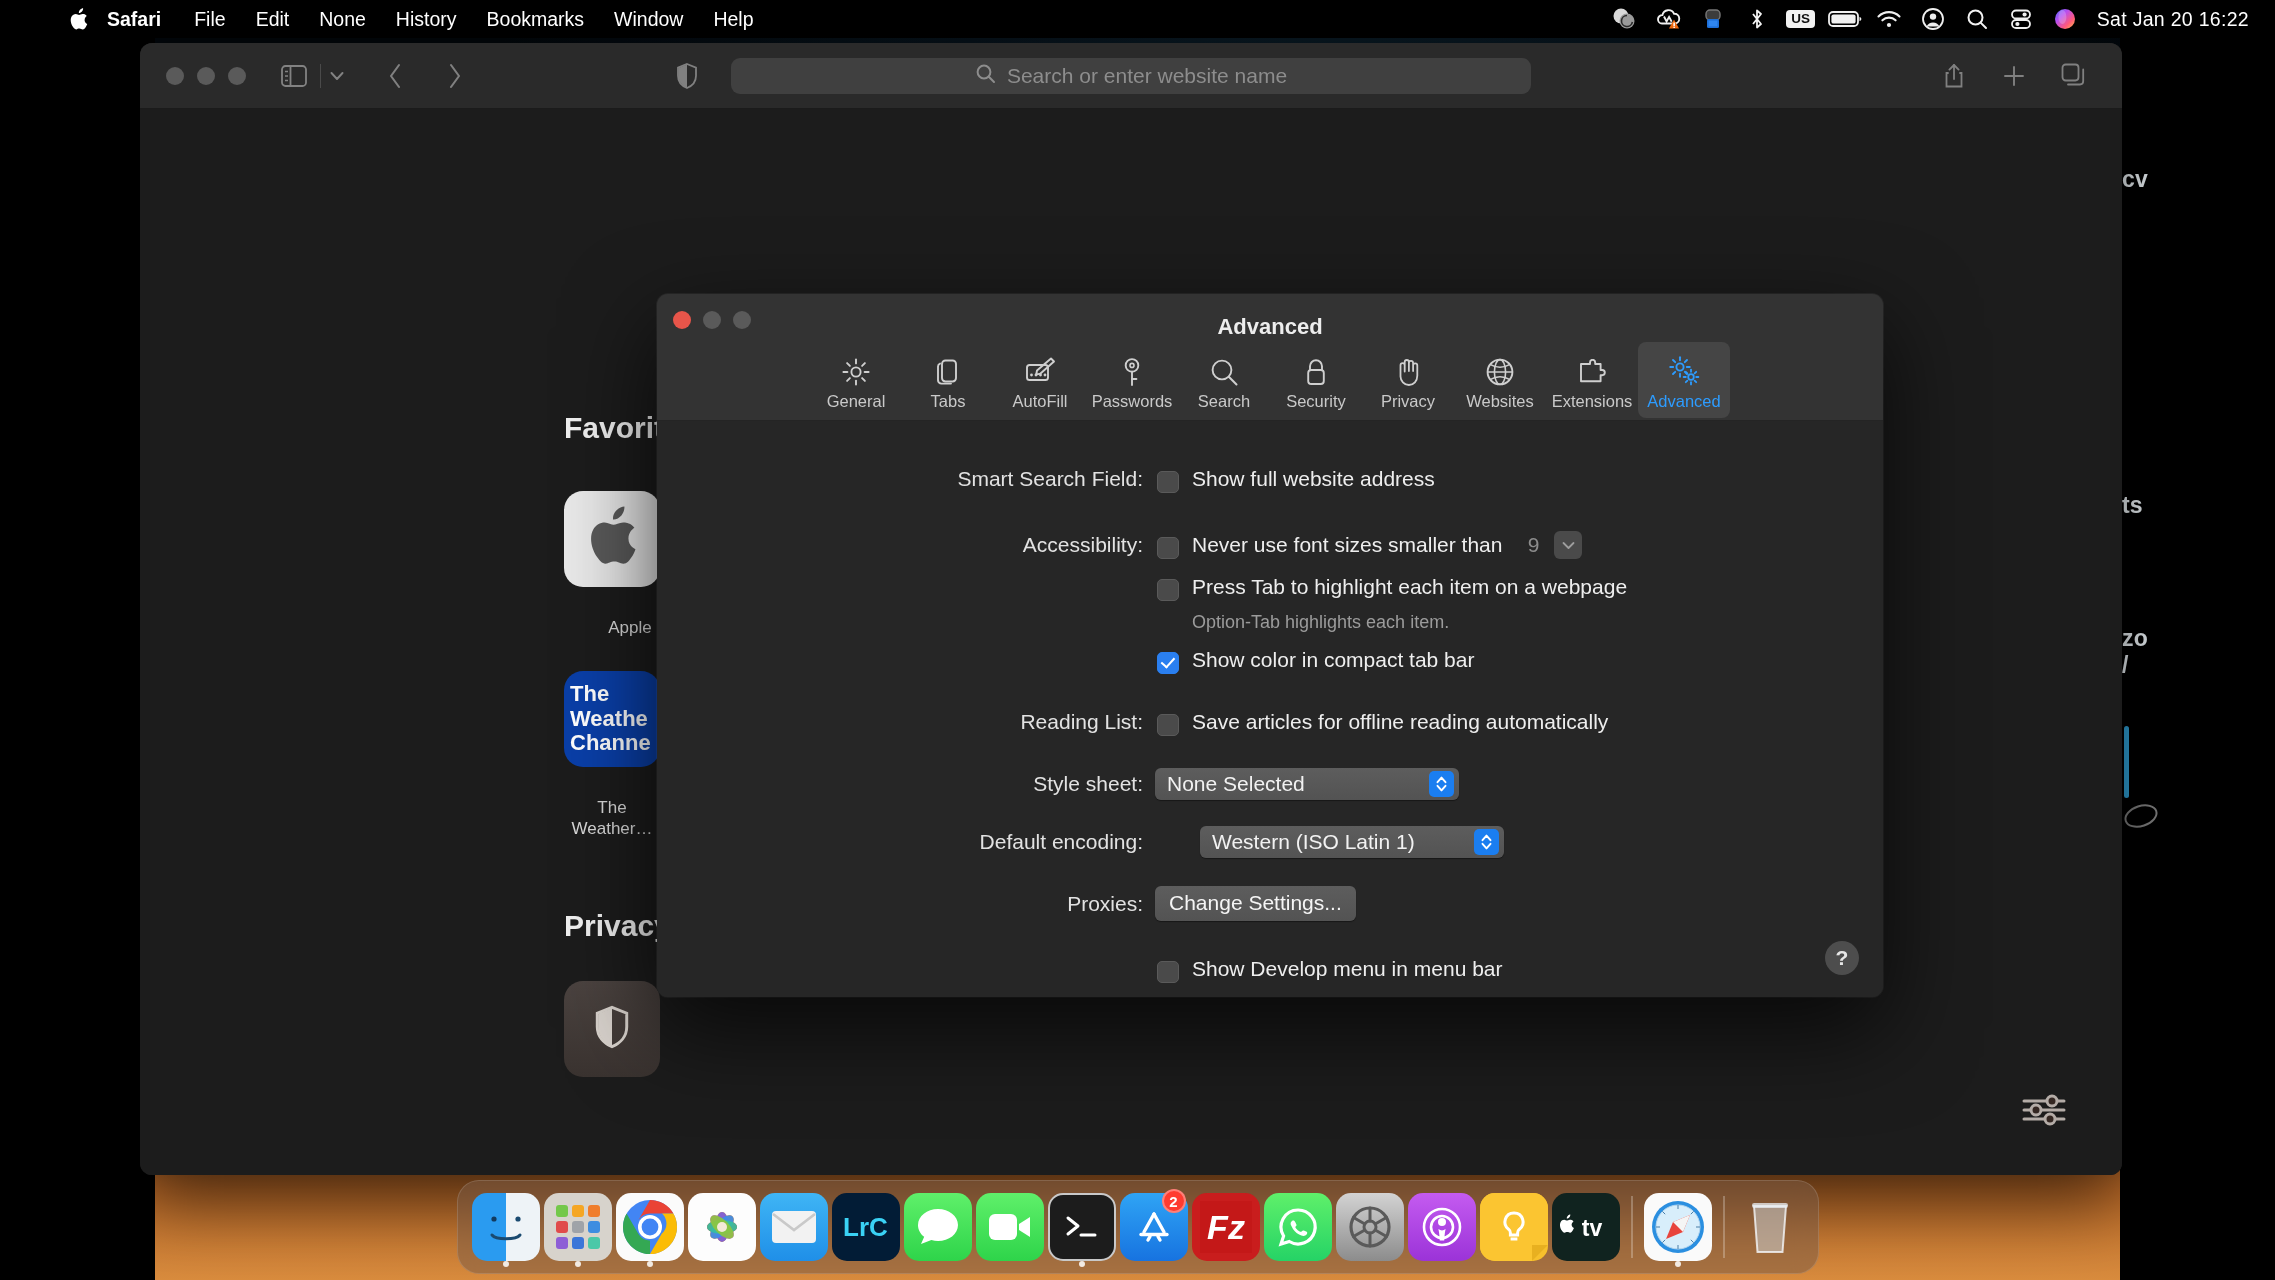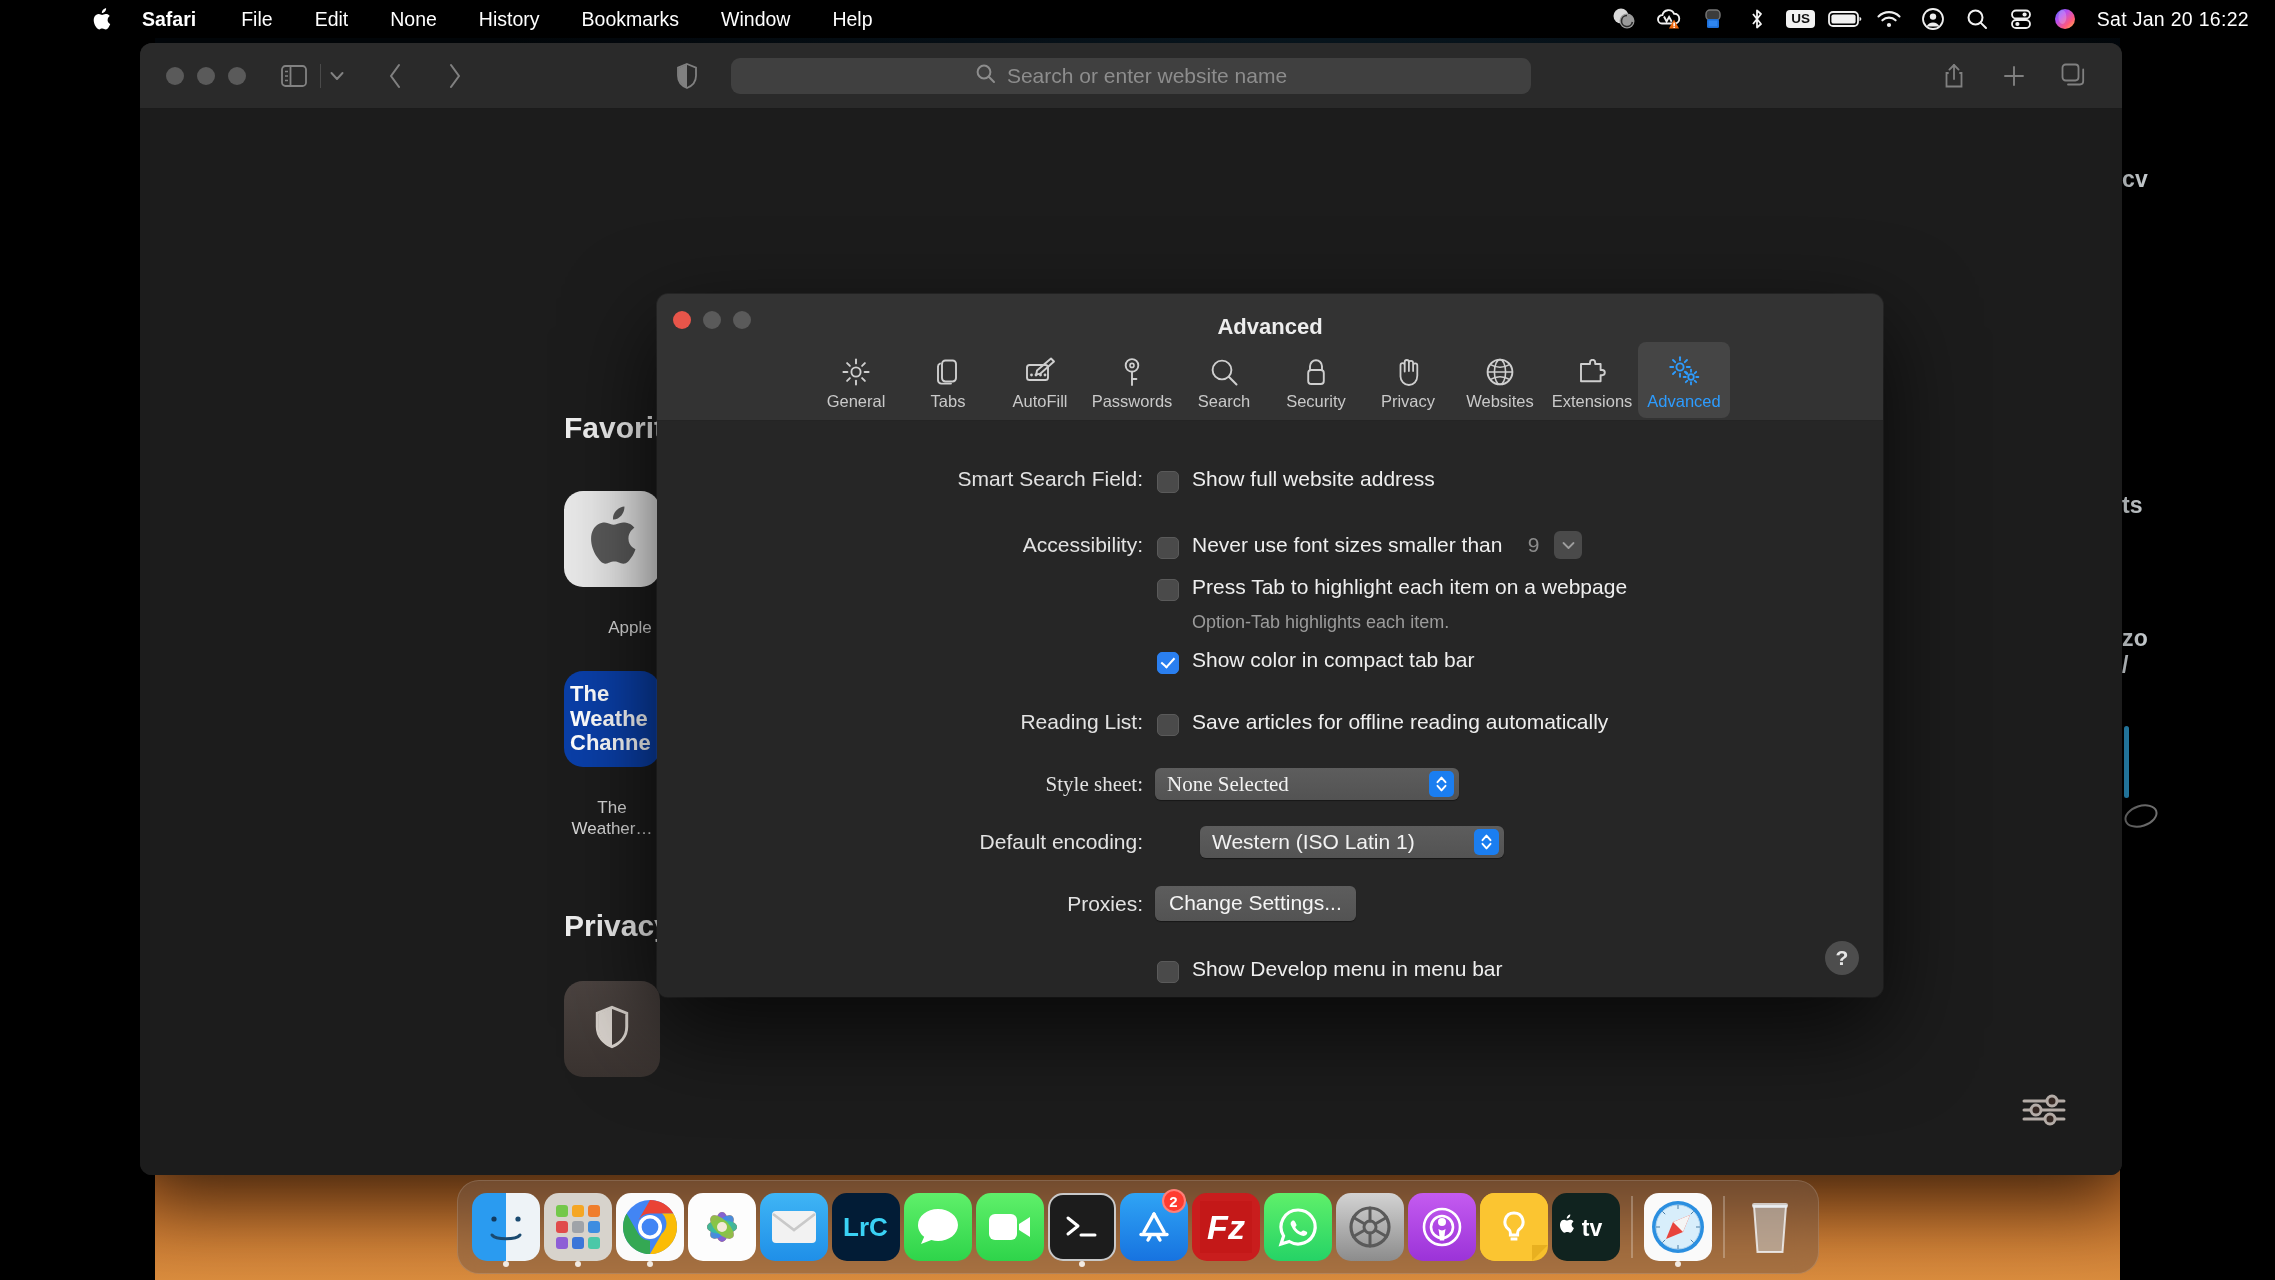--- a/index.html
+++ b/index.html
@@ -65,21 +65,21 @@
 
   
   #menubar {
     position: absolute; left: 0; top: 0; width: 2275px; height: 38px;
     background: #000;
     display: flex; align-items: center;
     z-index: 40;
     color: #fff;
     font-size: 19.5px;
   }
-  #menubar .left { display: flex; align-items: center; gap: 12px; padding-left: 88px; justify-content: flex-end; }
+  #menubar .left { display: flex; align-items: center; gap: 0; padding-left: 65px; justify-content: flex-end; }
   #menubar .mitem {
     padding: 0 15px; height: 38px; line-height: 38px;
     color: #ffffff; white-space: nowrap;
   }
   #menubar .mitem.bold { font-weight: bold; padding-left: 12px; padding-right: 18px; }
   #menubar .applelogo {
     width: 26px; height: 38px; display: flex; align-items: center; justify-content: center;
     margin-right: 4px;
   }
   #menubar .right {
@@ -781,21 +781,21 @@
       </div>
 
       <div class="row" style="margin-top:30px;">
         <div class="rlabel">Reading List:</div>
         <div class="rfield">
           <div class="cbox"></div>
           <div class="ctext">Save articles for offline reading automatically</div>
         </div>
       </div>
 
-      <div class="row" style="margin-top:30px;align-items:center;font-family:Liberation Serif, serif;">
+      <div class="row" style="margin-top:30px;align-items:center;">
         <div class="rlabel">Style sheet:</div>
         <div class="rfield" style="margin-left:-2px;">
           <div class="popup">
             <span>None Selected</span>
             <span class="arrows">
               <svg width="13" height="18" viewBox="0 0 13 18">
                 <polyline points="2.5,7.2 6.5,2.6 10.5,7.2" fill="none" stroke="#fff" stroke-width="1.9" stroke-linecap="round" stroke-linejoin="round"></polyline>
                 <polyline points="2.5,10.8 6.5,15.4 10.5,10.8" fill="none" stroke="#fff" stroke-width="1.9" stroke-linecap="round" stroke-linejoin="round"></polyline>
               </svg>
             </span>

